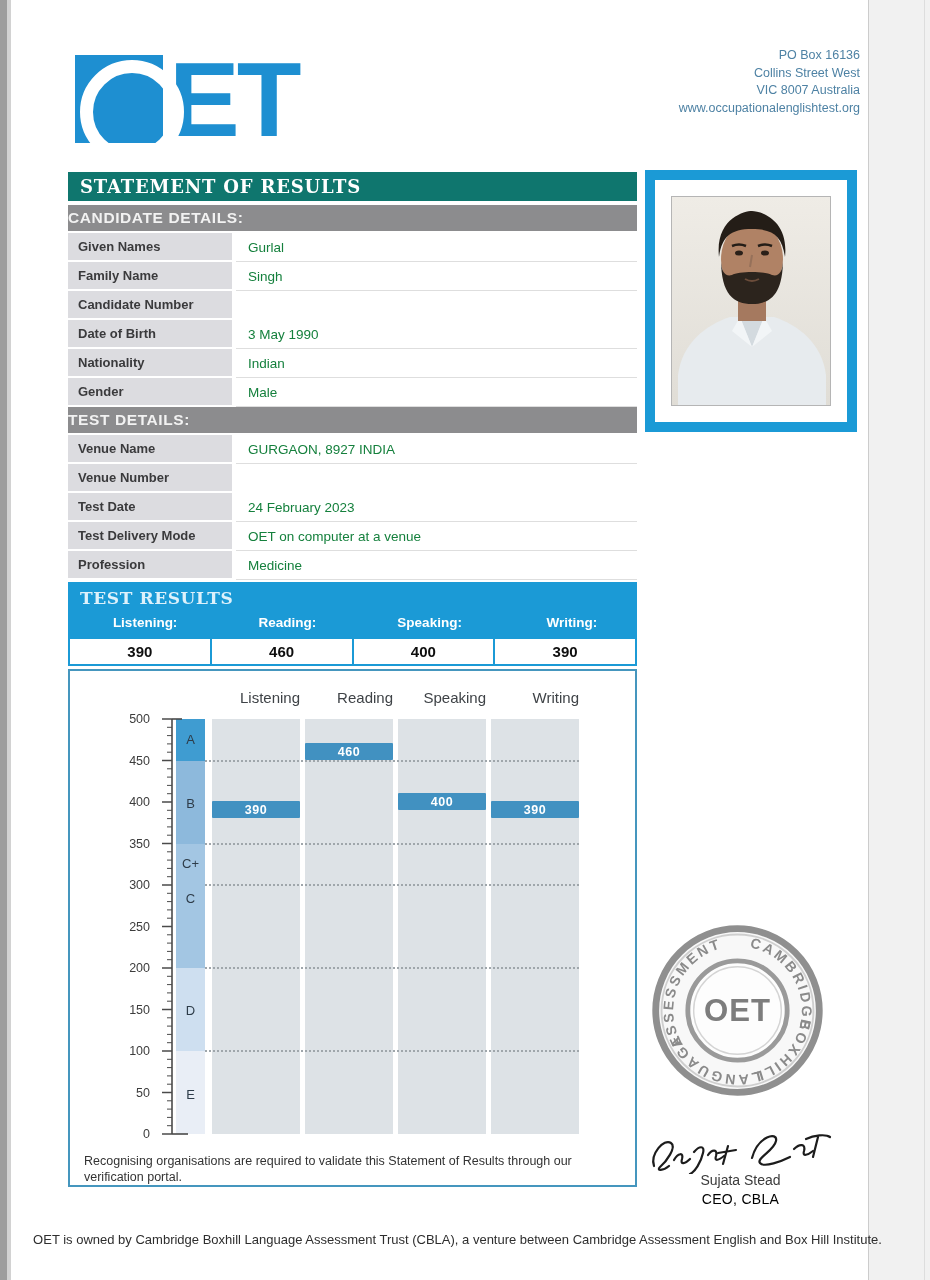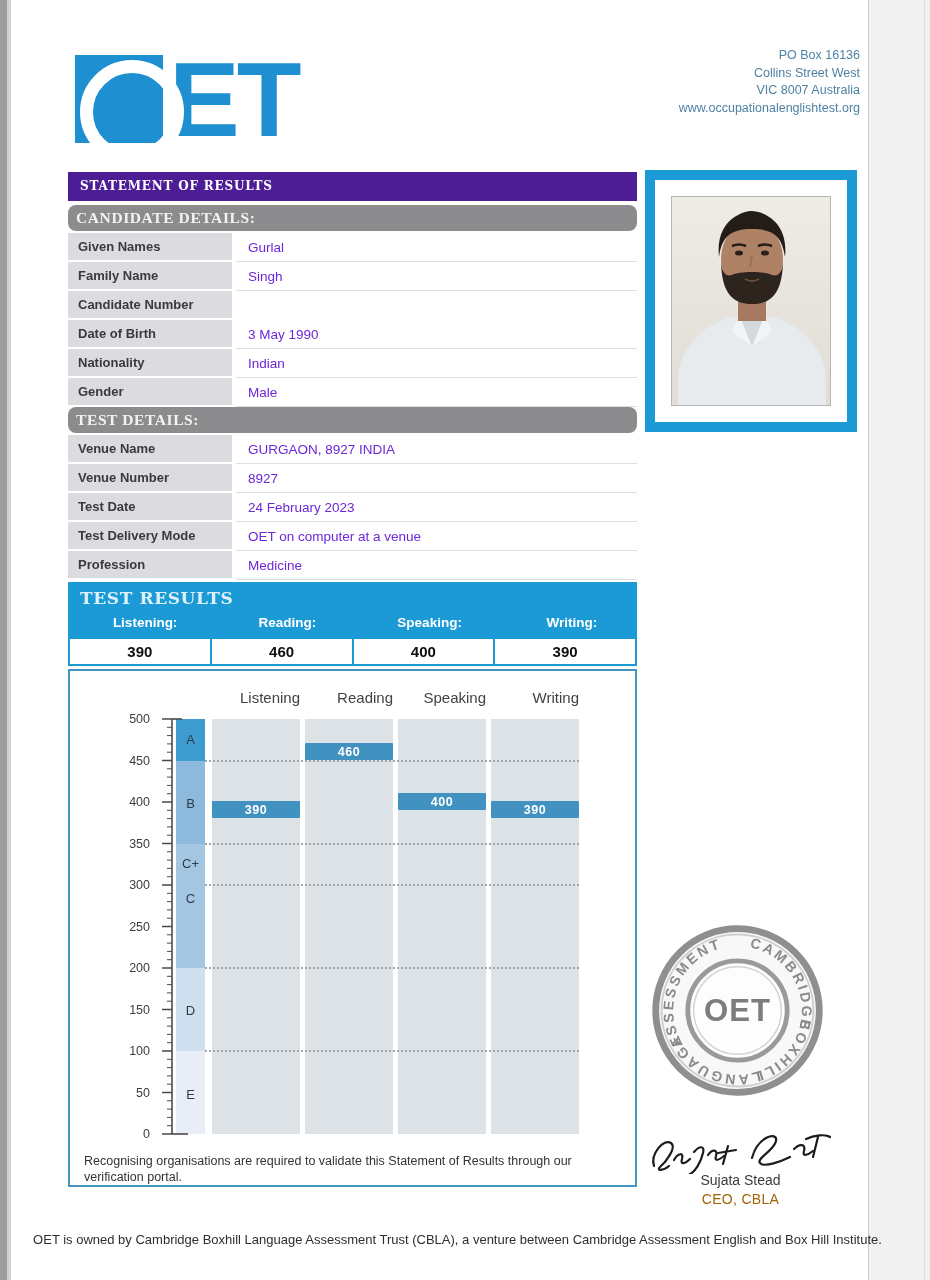--- a/index.html
+++ b/index.html
@@ -24,36 +24,36 @@
   }
   .et-text {
     font-size:106px; font-weight:bold; color:#1e8fd1; letter-spacing:-3px;
     line-height:86px; margin-left:6px; font-family:"Liberation Sans", sans-serif;
   }
   #address { position:absolute; right:70px; top:47px; text-align:right; color:#4e82a4; font-size:12.5px; line-height:17.5px; }
 
   
   #main { position:absolute; left:68px; top:172px; width:569px; }
   .bar-blue {
-    background:#4c1d95; color:#ffffff; font-family:"DejaVu Serif", serif; font-weight:bold;
-    font-size:12px; letter-spacing:0.8px; height:29px; line-height:29px; padding:0 12px;
+    background:#0f766e; color:#ffffff; font-family:"DejaVu Serif", serif; font-weight:bold;
+    font-size:18px; letter-spacing:0.8px; height:29px; line-height:29px; padding:0 12px;
   }
   .bar-gray {
-    background:#8c8c8e; color:#f2f2f2; font-family:Liberation Serif, serif; font-weight:bold;
-    font-size:15.5px; letter-spacing:0.6px; height:26px; line-height:26px; padding:0 8px;border-radius:8px;
+    background:#8c8c8e; color:#f2f2f2; font-family:Liberation Sans, sans-serif; font-weight:bold;
+    font-size:15.5px; letter-spacing:0.6px; height:26px; line-height:26px; padding:0 0;
   }
   .gap2 { height:2px; } .gap4 { height:4px; }
   .detail-row { display:flex; height:29px; }
   .detail-label {
     width:164px; background:#dcdce0; display:flex; align-items:center; padding-left:10px;
     font-weight:bold; font-size:13px; color:#3a3a3c; border-bottom:2px solid #ffffff;
   }
   .detail-value {
     flex:1; margin-left:4px; border-bottom:1px solid #dedede; display:flex; align-items:center;
-    padding-left:12px; font-size:13.5px; color:#6d28d9;
+    padding-left:12px; font-size:13.5px; color:#15803d;
   }
   
   #results-block { background:#1b9ad6; }
   #results-title {
     color:#ddf1fb; font-family:"DejaVu Serif", serif; font-weight:bold; font-size:17px;
     letter-spacing:0.6px; padding:6px 12px 2px;
   }
   #results-labels { display:flex; }
   .res-label { flex:1; text-align:center; color:#ffffff; font-weight:bold; font-size:13.5px; padding:5px 0 9px;margin-left:12px; }
   #results-scores { display:flex; gap:2px; background:#1b9ad6; padding:0 2px 2px; }
@@ -73,21 +73,21 @@
 
   
   #photo-box {
     position:absolute; left:645px; top:170px; width:212px; height:262px;
     border:10px solid #1b9ad6; background:#ffffff; display:flex; align-items:center; justify-content:center;
   }
   #photo-frame { border:1px solid #b5b5b5; width:160px; height:210px; overflow:hidden; }
   #stamp { position:absolute; left:645px; top:918px; }
   #signature-block { position:absolute; left:648px; top:1122px; width:185px; text-align:center; }
   #signatory-name { font-size:14px; color:#3b3b3b; margin-top:-6px; }
-  #signatory-title { font-size:14px; color:#a16207; margin-top:3px; letter-spacing:0.3px; }
+  #signatory-title { font-size:14px; color:#000000; margin-top:3px; letter-spacing:0.3px; }
 
   #footer { position:absolute; left:30px; right:45px; top:1232px; text-align:center; font-size:13px; color:#2e2e2e; }
 </style>
 </head>
 <body>
 
 <div id="page">
 
   <div class="edge-left-dark"></div>
   <div class="edge-left-lite"></div>
@@ -137,21 +137,20 @@
       </div>
     <div class="bar-gray">TEST DETAILS:</div>
     <div class="gap2"></div>
     <div id="test-rows">
         <div class="detail-row">
           <div class="detail-label">Venue Name</div>
           <div class="detail-value">GURGAON, 8927 INDIA</div>
         </div>
         <div class="detail-row">
           <div class="detail-label">Venue Number</div>
-          <div class="detail-value">8927</div>
         </div>
         <div class="detail-row">
           <div class="detail-label">Test Date</div>
           <div class="detail-value">24 February 2023</div>
         </div>
         <div class="detail-row">
           <div class="detail-label">Test Delivery Mode</div>
           <div class="detail-value">OET on computer at a venue</div>
         </div>
         <div class="detail-row">

